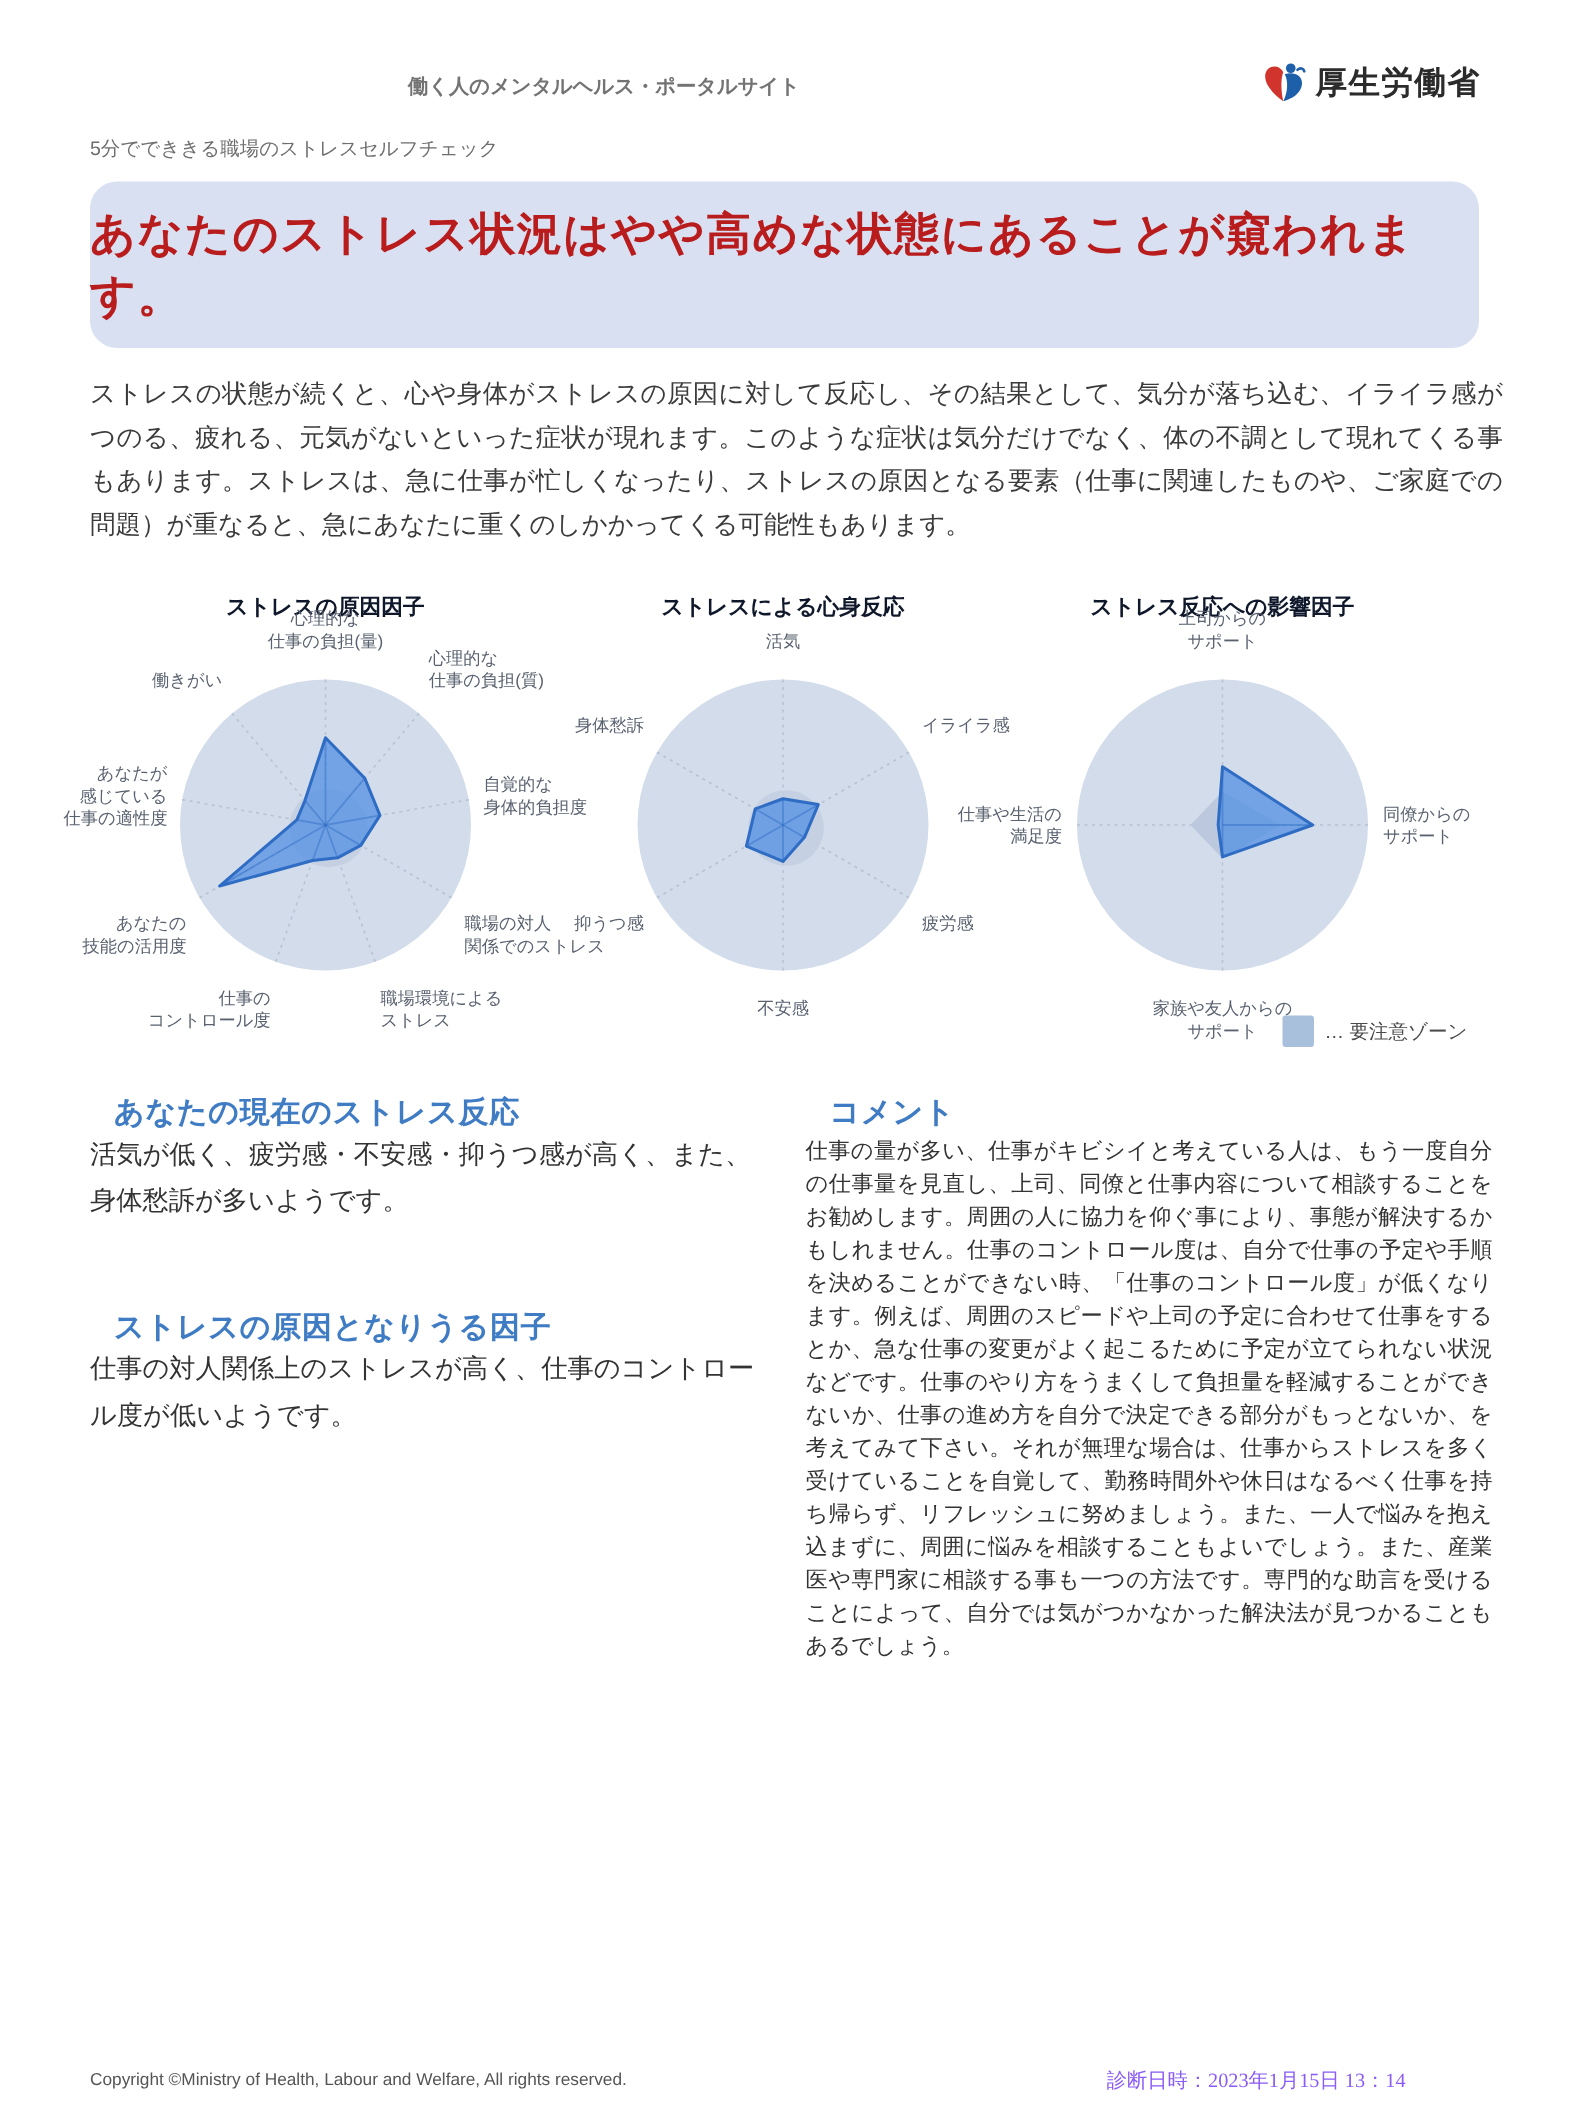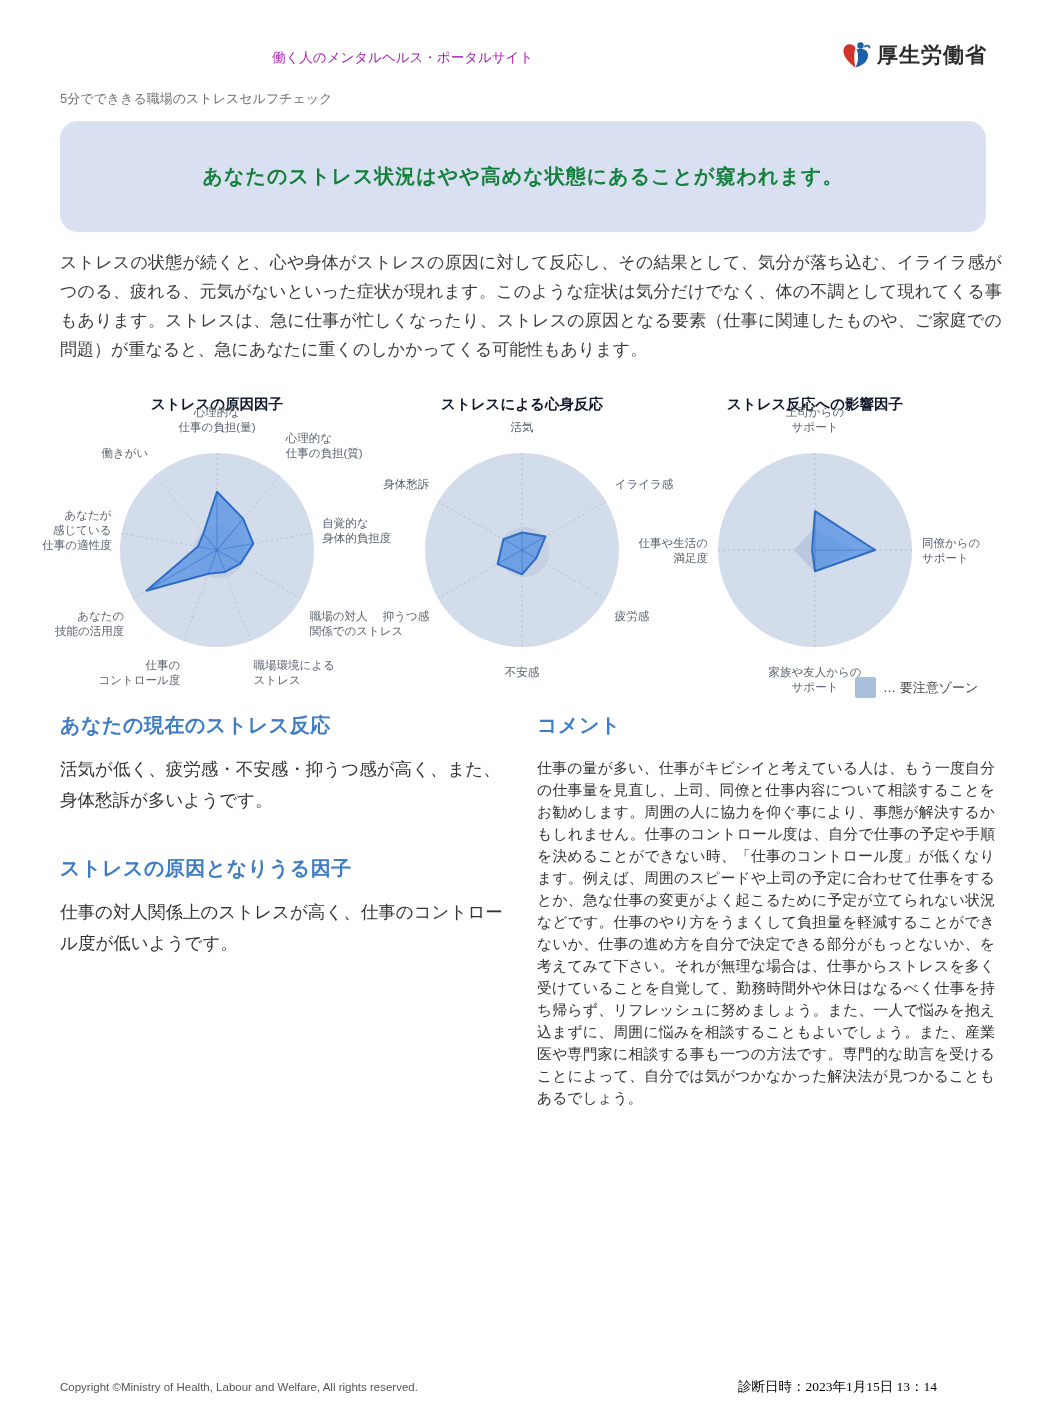--- a/index.html
+++ b/index.html
@@ -1,58 +1,58 @@
 <!DOCTYPE html>
 <html lang="ja"><head>
 <meta charset="utf-8">
 <style>
   html,body{margin:0;padding:0;background:#ffffff;}
   .page{position:relative;width:1059px;height:1412px;background:#ffffff;overflow:hidden;
         font-family:"Liberation Sans","DejaVu Sans",sans-serif;color:#3b3b3b;}
   
   .brand-logo{position:absolute;left:62px;top:32px;font-size:38px;font-weight:bold;
               color:#e8707e;letter-spacing:2px;line-height:1;cursor:pointer;}
-  .brand-tagline{position:absolute;left:250px;top:49px;font-size:13.5px;font-weight:normal;color:#a21caf;padding-left:22px;}
+  .brand-tagline{position:absolute;left:250px;top:49px;font-size:13.5px;font-weight:bold;color:#737373;padding-left:22px;}
   .mhlw{position:absolute;left:841px;top:40px;display:flex;align-items:center;gap:6px;cursor:pointer;justify-content:flex-end;}
   .mhlw-text{font-size:21px;font-weight:bold;color:#2b2b2b;letter-spacing:1px;}
   .breadcrumb{position:absolute;left:60px;top:90px;font-size:13px;color:#6e6e6e;}
   
   .banner{position:absolute;left:60px;top:121px;width:926px;height:111px;background:#d9e0f1;
           border-radius:18px;display:flex;align-items:center;justify-content:center;}
-  .banner-text{font-family:"Liberation Serif","DejaVu Serif",serif;font-size:20px;font-weight:bold;
-               color:#15803d;letter-spacing:1px;}
+  .banner-text{font-family:"Liberation Serif","DejaVu Serif",serif;font-size:30px;font-weight:bold;
+               color:#b91c1c;letter-spacing:1px;}
   
   .intro{position:absolute;left:60px;top:248px;width:942px;margin:0;
          font-family:"Liberation Serif","DejaVu Serif",serif;font-size:17px;line-height:29px;
          color:#3b3b3b;text-align:justify;}
   
   .charts{position:absolute;left:0;top:393px;width:1059px;height:322px;}
   .chart{position:absolute;top:0;height:310px;}
   .chart-title{position:absolute;top:2px;left:0;width:100%;text-align:center;
                font-size:14.5px;font-weight:bold;color:#0f172a;}
   .chart svg{position:absolute;left:0;top:8px;overflow:visible;}
   #chart-1{left:55px;width:324px;}
   #chart-2{left:374px;width:296px;}
   #chart-3{left:663px;width:304px;}
   .legend{position:absolute;left:855px;top:284px;display:flex;align-items:center;gap:7px;}
   .legend-swatch{width:21px;height:21px;border-radius:2px;background:#a9c0dd;}
   .legend-text{font-size:13px;color:#4a4a4a;}
   
-  .sec-heading{position:absolute;margin:0;font-size:20px;font-weight:bold;color:#3f7cc4;letter-spacing:0.5px;}
+  .sec-heading{position:absolute;margin:16px;font-size:20px;font-weight:bold;color:#3f7cc4;letter-spacing:0.5px;}
   .sec-body{position:absolute;margin:0;font-family:"Liberation Serif","DejaVu Serif",serif;color:#333;}
   #h-response{left:60px;top:712px;}
   #b-response{left:60px;top:754px;width:448px;font-size:17.5px;line-height:31px;}
   #h-factors{left:60px;top:855px;}
   #b-factors{left:60px;top:897px;width:448px;font-size:17.5px;line-height:31px;}
   #h-comment{left:537px;top:712px;}
   #b-comment{left:537px;top:757px;width:458px;font-size:14.8px;line-height:22px;text-align:justify;}
   
   .copyright{position:absolute;left:60px;top:1381px;font-size:11.5px;color:#555;}
   .diag-datetime{position:absolute;left:637px;top:1378px;width:300px;text-align:right;
-                 font-family:"Liberation Serif","DejaVu Serif",serif;font-size:13.5px;color:#000000;}
+                 font-family:"Liberation Serif","DejaVu Serif",serif;font-size:13.5px;color:#8b5cf6;}
 </style>
 </head>
 <body>
 
 <div class="page">
 
   <div class="brand-tagline">働く人のメンタルヘルス・ポータルサイト</div>
   <div class="mhlw">
     <span style="display:inline-flex;">
       <svg width="30" height="30" viewBox="0 0 30 30">

